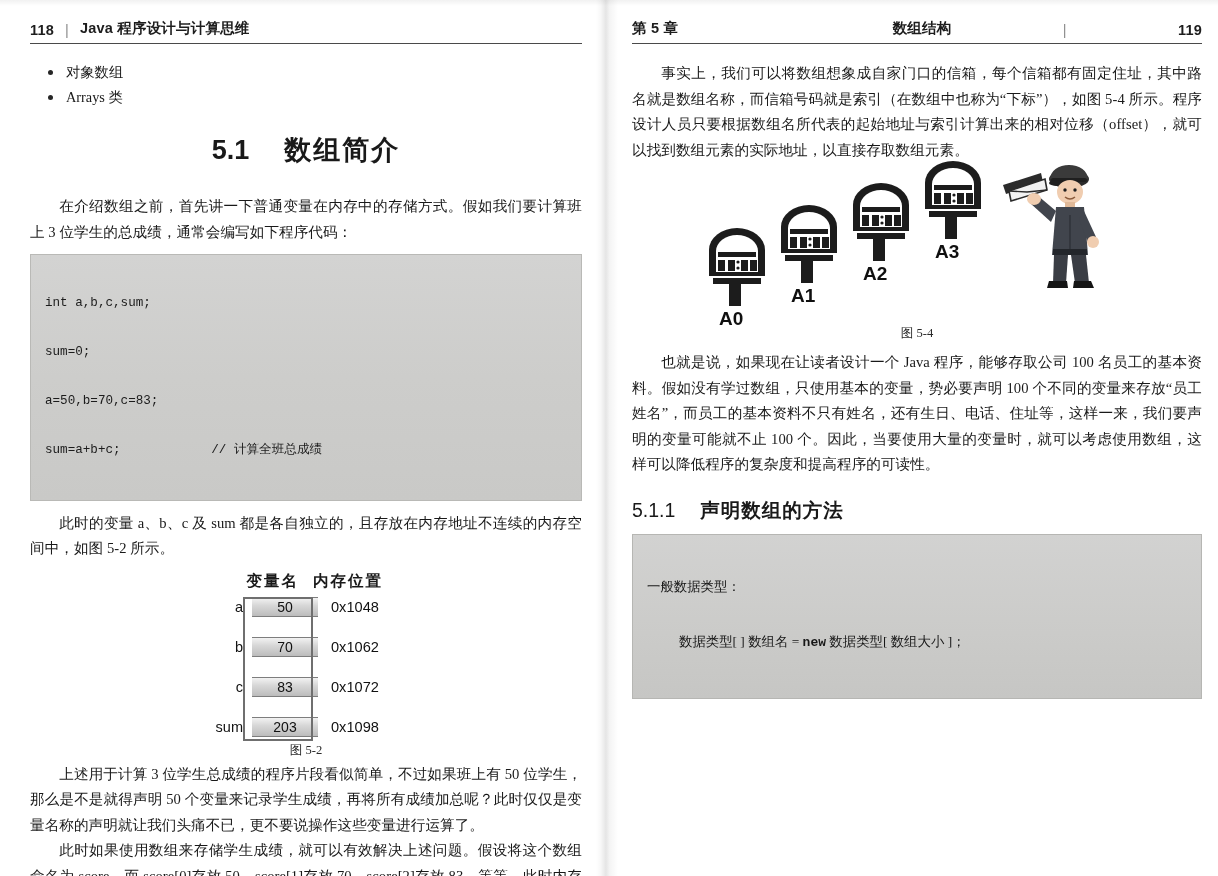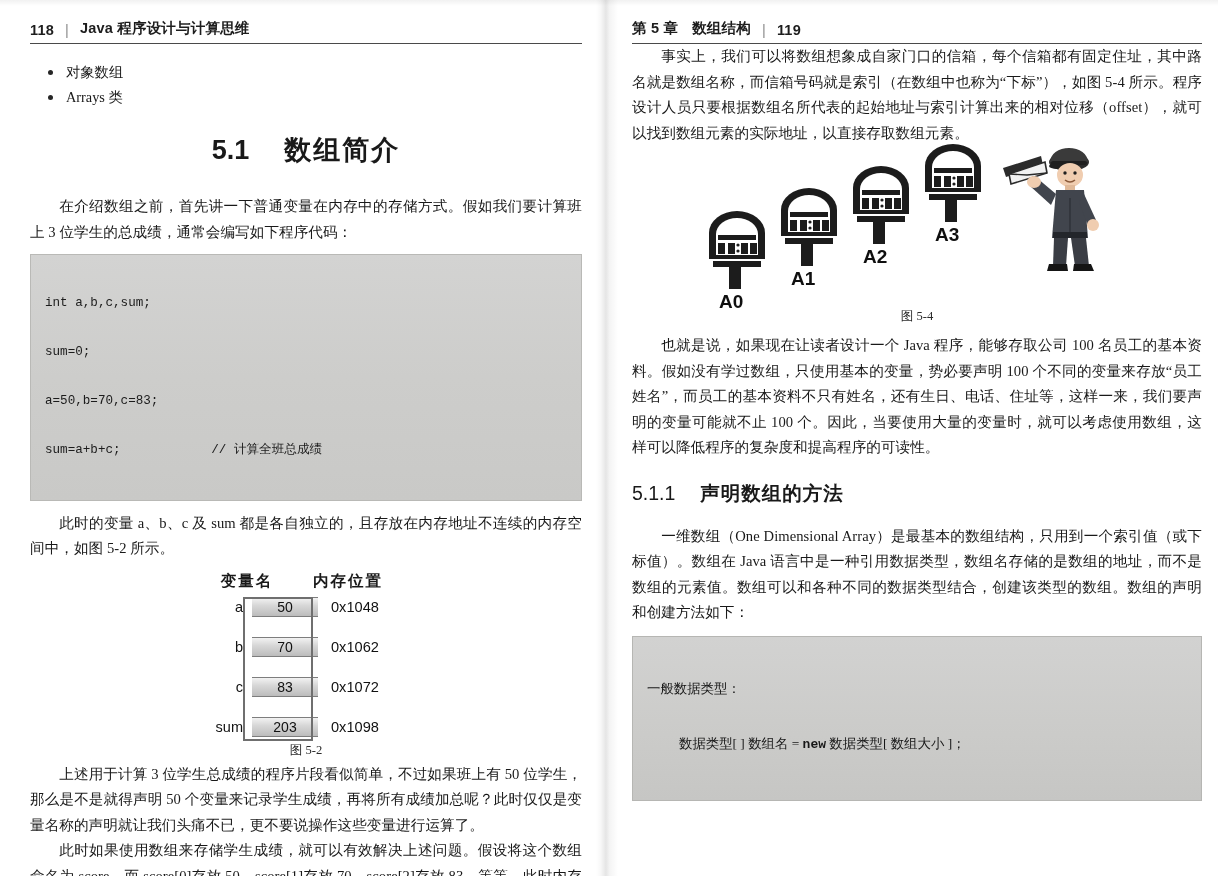--- a/index.html
+++ b/index.html
@@ -56,21 +56,21 @@
     position: relative;
     height: 44px;
     display: flex;
     align-items: flex-end;
     font-family: "Liberation Sans", "DejaVu Sans", sans-serif;
     font-size: 14.5px;
     font-weight: bold;
     color: #1d1d1d;
     letter-spacing: .2px;
   }
-  .runhead.right { justify-content: flex-start; }
+  .runhead.right { justify-content: space-between; }
   .runhead .rule {
     position: absolute;
     left: 0; right: 0; bottom: 0;
     border-bottom: 1.4px solid #4a4a4a;
   }
   .runhead .folio { padding-bottom: 6px; }
   .runhead .sep {
     padding: 0 11px 6px 11px;
     color: #8d8d8d;
     font-weight: normal;
@@ -154,21 +154,21 @@
   }
   .memfig .hdrrow {
     display: flex;
     justify-content: center;
     font-family: "Liberation Serif","DejaVu Serif",serif;
     font-weight: bold;
     font-size: 15.5px;
     letter-spacing: 2px;
     margin-bottom: 5px;
   }
-  .memfig .hdr-left  { width: 104px; text-align: center; padding-right: 2px;}
+  .memfig .hdr-left  { width: 104px; text-align: right; padding-right: 2px;}
   .memfig .hdr-right { width: 104px; text-align: left; padding-left: 12px;}
 
   .memrow {
     display: flex;
     align-items: center;
     height: 20px;
   }
   .memrow .lbl {
     width: 62px;
     text-align: right;
@@ -326,21 +326,21 @@
 
     <div class="runhead right">
       <span class="rh-title">第 5 章</span>
       <span style="display:inline-block;width:14px;"></span>
       <span class="rh-title">数组结构</span>
       <span class="sep">|</span>
       <span class="folio">119</span>
       <span class="rule"></span>
     </div>
 
-    <p class="body indent" style="">事实上，我们可以将数组想象成自家门口的信箱，每个信箱都有固定住址，其中路名就是数组名称，而信箱号码就是索引（在数组中也称为“下标”），如图 5-4 所示。程序设计人员只要根据数组名所代表的起始地址与索引计算出来的相对位移（offset），就可以找到数组元素的实际地址，以直接存取数组元素。</p>
+    <p class="body indent" style="margin-top:17px;">事实上，我们可以将数组想象成自家门口的信箱，每个信箱都有固定住址，其中路名就是数组名称，而信箱号码就是索引（在数组中也称为“下标”），如图 5-4 所示。程序设计人员只要根据数组名所代表的起始地址与索引计算出来的相对位移（offset），就可以找到数组元素的实际地址，以直接存取数组元素。</p>
 
     <div class="figure" style="margin-top:2px;">
       <div class="mailfig" style="width:440px;margin:0 auto;">
 
         <div class="mailbox" style="left:8px;top:63px;">
           <svg width="74" height="78" viewBox="0 0 74 78">
             <rect x="24" y="56" width="12" height="22" fill="#1c1c1c"></rect>
             <rect x="8" y="50" width="48" height="6" fill="#1c1c1c"></rect>
             <path d="M4 48 L4 22 A28 22 0 0 1 60 22 L60 48 Z" fill="#1c1c1c"></path>
             <path d="M11 44 L11 23 A21 16 0 0 1 53 23 L53 44 Z" fill="#ffffff"></path>
@@ -451,21 +451,20 @@
     </div>
 
     <p class="body indent" style="margin-top:8px;">也就是说，如果现在让读者设计一个 Java 程序，能够存取公司 100 名员工的基本资料。假如没有学过数组，只使用基本的变量，势必要声明 100 个不同的变量来存放“员工姓名”，而员工的基本资料不只有姓名，还有生日、电话、住址等，这样一来，我们要声明的变量可能就不止 100 个。因此，当要使用大量的变量时，就可以考虑使用数组，这样可以降低程序的复杂度和提高程序的可读性。</p>
 
     <div style="margin-top:19px;font-family:'Liberation Sans','DejaVu Sans',sans-serif;">
       <span style="font-size:19.5px;">5.1.1</span>
       <span style="display:inline-block;width:16px;"></span>
       <span style="font-size:19.5px;font-weight:bold;letter-spacing:1px;">声明数组的方法</span>
     </div>
 
-    <p class="body indent" style="margin-top:17px;">一维数组（One Dimensional Array）是最基本的数组结构，只用到一个索引值（或下标值）。数组在 Java 语言中是一种引用数据类型，数组名存储的是数组的地址，而不是数组的元素值。数组可以和各种不同的数据类型结合，创建该类型的数组。数组的声明和创建方法如下：</p>
 
     <div class="syntaxbox" style="margin-top:10px;">
       <div class="l1">一般数据类型：</div>
       <div class="l2"><span>数据类型[ ] 数组名 = </span><b>new</b><span> 数据类型[ 数组大小 ]；</span></div>
     </div>
 
   </div>
 </div>
 
 </body></html>

